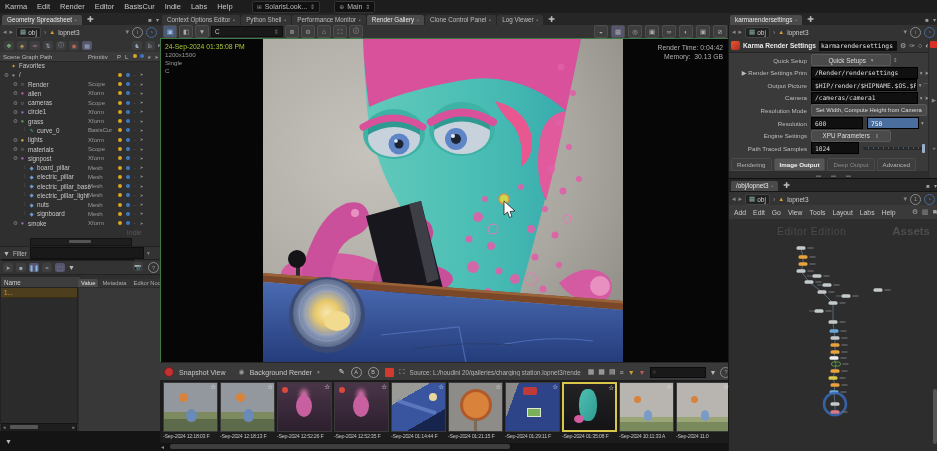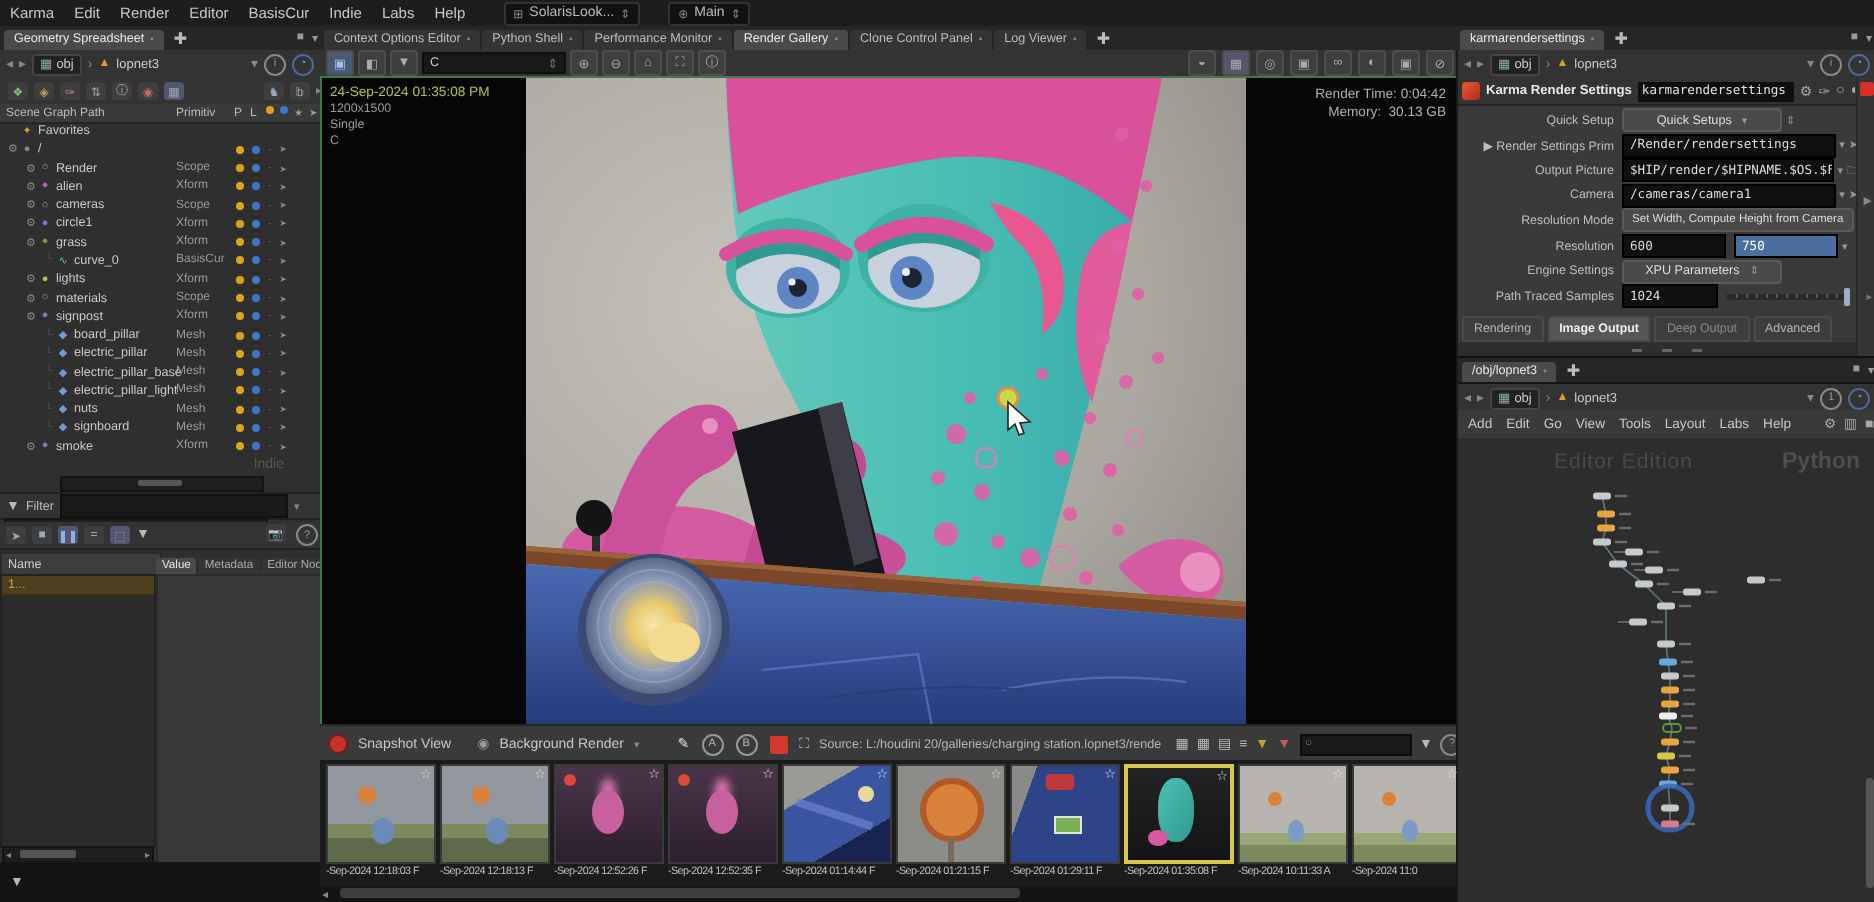--- a/index.html
+++ b/index.html
@@ -906,21 +906,21 @@
           <span>Help</span>
         </span>
       <span style="margin-left:auto;margin-right:3px;display:flex;gap:4px;color:#aaa;">
         <span>⚙</span>
         <span>▥</span>
         <span>■▸</span>
       </span>
     </div>
     <div id="network">
       <div id="wm">Editor Edition</div>
-      <div id="brand">Python</div>
+      <div id="brand">Assets</div>
       <svg id="net-svg" width="209" height="233">
           <line x1="72" y1="29" x2="74" y2="38" stroke="#7a98a8" stroke-width="0.8" opacity="0.7"></line>
           <line x1="74" y1="38" x2="74" y2="45" stroke="#7a98a8" stroke-width="0.8" opacity="0.7"></line>
           <line x1="74" y1="45" x2="72" y2="52" stroke="#7a98a8" stroke-width="0.8" opacity="0.7"></line>
           <line x1="72" y1="52" x2="80" y2="63" stroke="#7a98a8" stroke-width="0.8" opacity="0.7"></line>
           <line x1="80" y1="63" x2="93" y2="73" stroke="#7a98a8" stroke-width="0.8" opacity="0.7"></line>
           <line x1="93" y1="73" x2="104" y2="84" stroke="#7a98a8" stroke-width="0.8" opacity="0.7"></line>
           <line x1="104" y1="84" x2="104" y2="103" stroke="#7a98a8" stroke-width="0.8" opacity="0.7"></line>
           <line x1="104" y1="103" x2="105" y2="112" stroke="#7a98a8" stroke-width="0.8" opacity="0.7"></line>
           <line x1="105" y1="112" x2="106" y2="119" stroke="#7a98a8" stroke-width="0.8" opacity="0.7"></line>

